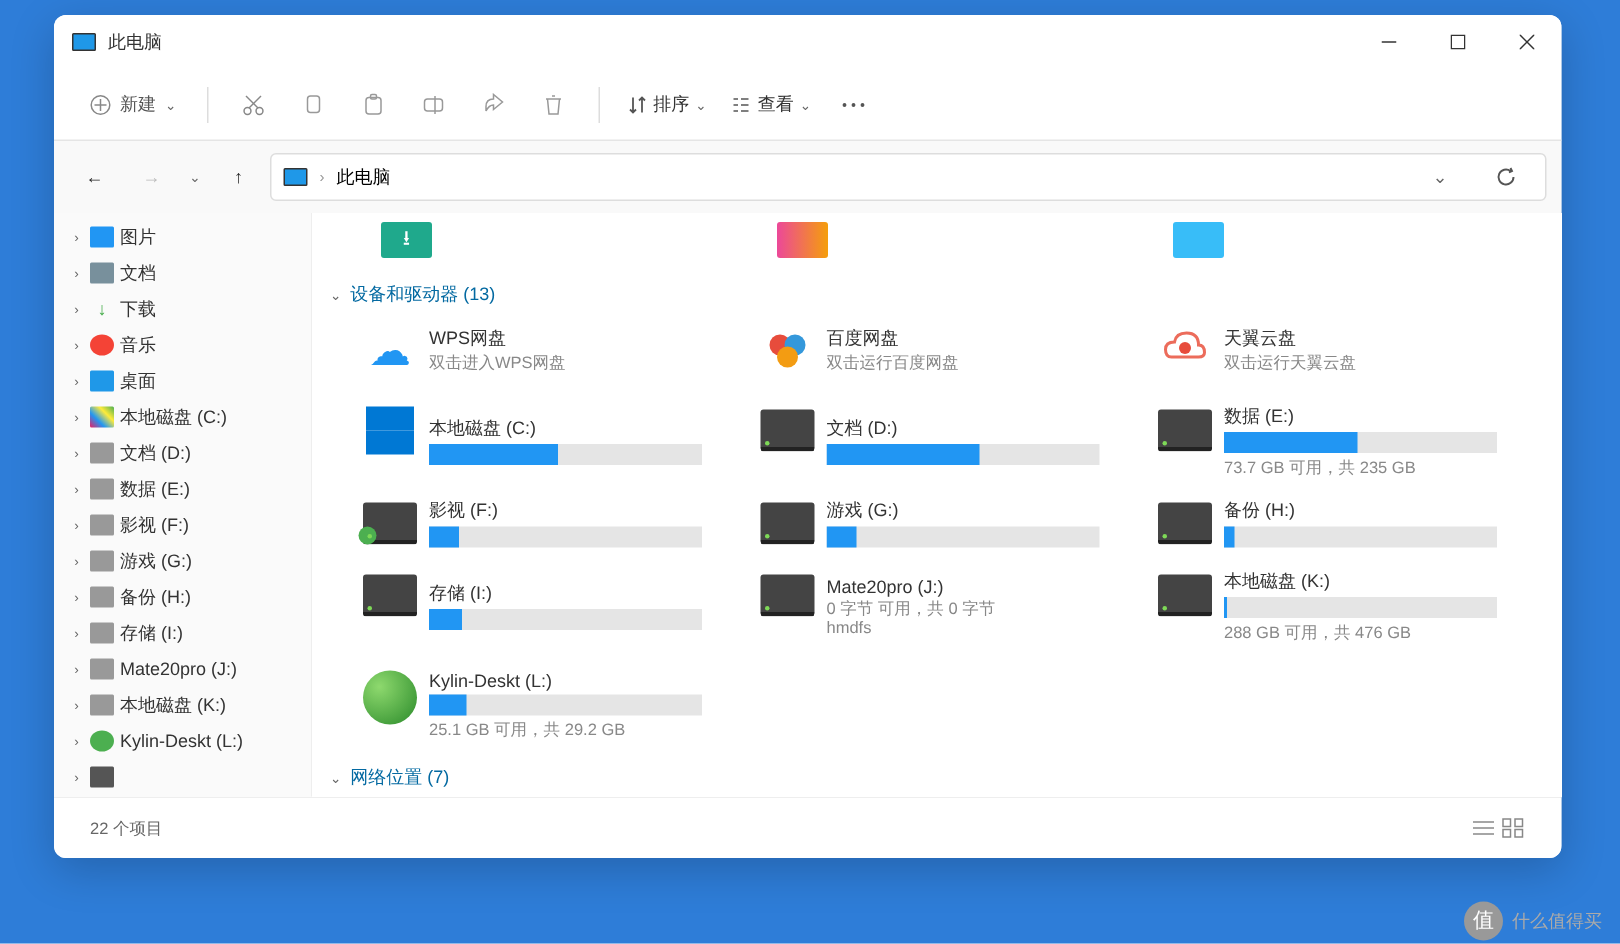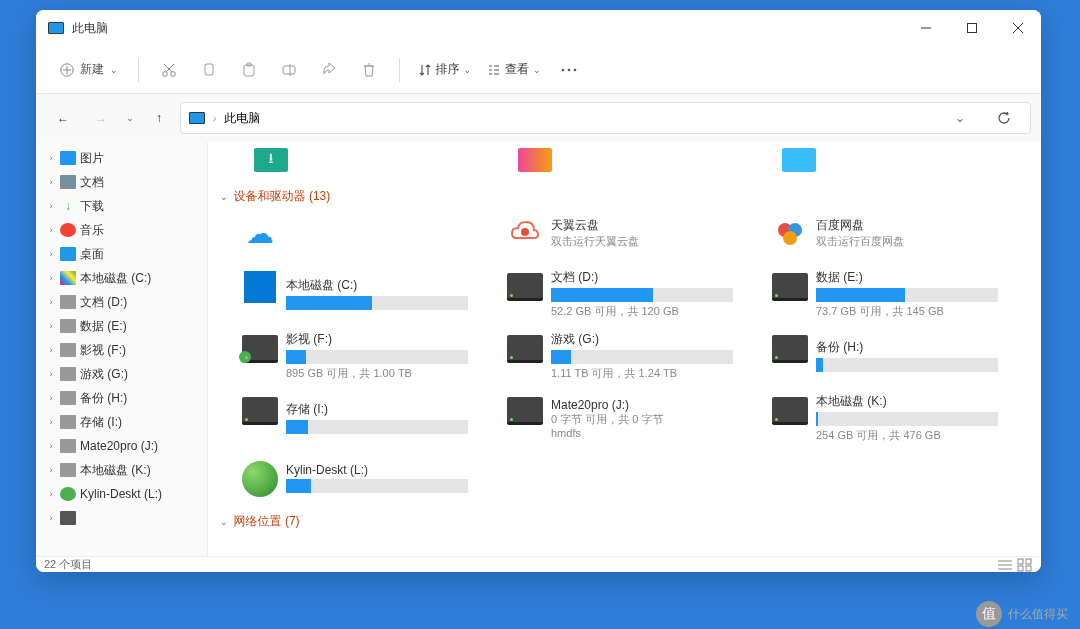--- a/index.html
+++ b/index.html
@@ -40,36 +40,36 @@
   .ico.kylin { background: #4caf50; border-radius: 50%; }
   .ico.net { background: #555; border-radius: 1px; }
   .content { flex: 1; overflow-y: auto; padding: 4px 12px; position: relative; background: #fff; }
   .row-top { display: flex; gap: 60px; padding: 2px 4px 12px 22px; }
   .row-top .tile-sm { width: 34px; height: 24px; border-radius: 2px; }
   .t-green { background: #1fa98c; color: #fff; display:flex;align-items:center;justify-content:center;font-size:14px; }
   .t-music { background: linear-gradient(90deg,#ec4899,#f59e0b); }
   .t-blue { background: #38bdf8; }
   .sect-hdr { display: flex; align-items: center; gap: 6px; color: #666; font-size: 12px; padding: 4px 0; }
   .sect-hdr .chev { font-size: 9px; }
-  .sect-hdr .label { color: #c2410c; }
+  .sect-hdr .label { color: #0369a1; }
   .grid { display: grid; grid-template-columns: repeat(3, 1fr); gap: 4px 8px; padding: 2px 4px 8px 18px; }
   .card { display: flex; gap: 8px; padding: 4px; border-radius: 3px; }
   .card-icon { width: 36px; height: 36px; flex-shrink: 0; display:flex; align-items:center; justify-content:center; }
   .ci-wps { color:#2196f3; font-size:28px; }
   .ci-win { display:grid; grid-template-columns:1fr 1fr; grid-template-rows:1fr 1fr; width:32px; height:32px; }
   .ci-win span { background:#0078d4; }
   .ci-hdd { width:36px; height:28px; background:#444; border-radius:2px; border-bottom:3px solid #222; position:relative; }
   .ci-hdd::after { content:''; position:absolute; bottom:1px; left:3px; width:3px; height:3px; background:#7ed957; border-radius:50%; }
   .ci-hdd.sync::before { content:''; position:absolute; bottom:-3px; left:-3px; width:12px; height:12px; background:#4caf50; border-radius:50%; }
   .card-info { flex: 1; display: flex; flex-direction: column; justify-content: center; overflow: hidden; }
   .c-title { font-size: 12px; color: #333; white-space: nowrap; overflow: hidden; text-overflow: ellipsis; }
   .c-sub { font-size: 11px; color: #888; white-space: nowrap; overflow: hidden; text-overflow: ellipsis; }
   .c-bar { width: 100%; max-width:182px; height: 14px; background: #e5e5e5; border-radius: 0; margin: 2px 0; position:relative; }
   .c-fill { height: 100%; background: #2196f3; }
-  .statusbar { height: 16px; border-top: 1px solid #eee; display: flex; align-items: center; padding: 0 8px; font-size: 11px; color: #666; background: #fff; }
+  .statusbar { height: 41px; border-top: 1px solid #eee; display: flex; align-items: center; padding: 0 24px; font-size: 11px; color: #666; background: #fff; }
   .statusbar .sp { flex: 1; }
   .view-icons { display: flex; gap: 4px; }
   .watermark { position: absolute; right: 12px; bottom: 2px; display: flex; align-items: center; gap: 6px; color: #aaa; font-size: 12px; }
   .wm-circle { width: 26px; height: 26px; border-radius: 50%; background: #999; color:#fff; display:flex; align-items:center; justify-content:center; font-size:14px; }
   .kylin-ball { width:36px; height:36px; border-radius:50%; background:radial-gradient(circle at 30% 30%, #8ed96e, #2a8a2a); position:relative; }
 </style>
 </head>
 <body>
 
 <div class="window">
@@ -282,46 +282,50 @@
       </div>
 
       <div class="sect-hdr">
         <span class="chev">⌄</span>
         <span class="label">设备和驱动器 (13)</span>
       </div>
 
       <div class="grid" id="clouds">
           <div class="card">
             <div class="card-icon ci-wps">☁</div>
-          </div>
-          <div class="card">
-            <div class="card-icon">
-              <svg width="34" height="34">
-                <path d="M8 22 Q4 22 4 17 Q4 12 10 12 Q11 6 18 6 Q26 6 26 14 Q30 14 30 19 Q30 22 26 22 Z" fill="none" stroke="#ec6c5b" stroke-width="2"></path>
-                <circle cx="17" cy="16" r="4" fill="#e74c3c"></circle>
-              </svg>
-            </div>
-            <div class="card-info">
-              <div class="c-title">天翼云盘</div>
-              <div class="c-sub">双击运行天翼云盘</div>
+            <div class="card-info">
+              <div class="c-title">WPS网盘</div>
+              <div class="c-sub">双击进入WPS网盘</div>
             </div>
           </div>
           <div class="card">
             <div class="card-icon">
               <svg width="34" height="34">
                 <circle cx="12" cy="14" r="7" fill="#e74c3c"></circle>
                 <circle cx="22" cy="14" r="7" fill="#3498db"></circle>
                 <circle cx="17" cy="22" r="7" fill="#f39c12"></circle>
               </svg>
             </div>
             <div class="card-info">
               <div class="c-title">百度网盘</div>
               <div class="c-sub">双击运行百度网盘</div>
             </div>
           </div>
+          <div class="card">
+            <div class="card-icon">
+              <svg width="34" height="34">
+                <path d="M8 22 Q4 22 4 17 Q4 12 10 12 Q11 6 18 6 Q26 6 26 14 Q30 14 30 19 Q30 22 26 22 Z" fill="none" stroke="#ec6c5b" stroke-width="2"></path>
+                <circle cx="17" cy="16" r="4" fill="#e74c3c"></circle>
+              </svg>
+            </div>
+            <div class="card-info">
+              <div class="c-title">天翼云盘</div>
+              <div class="c-sub">双击运行天翼云盘</div>
+            </div>
+          </div>
         </div>
       <div class="grid" id="drives">
           <div class="card">
             <div class="card-icon">
               <div class="ci-win">
                 <span></span>
                 <span></span>
                 <span></span>
                 <span></span>
               </div>
@@ -335,57 +339,54 @@
           </div>
           <div class="card">
             <div class="card-icon">
               <div class="ci-hdd"></div>
             </div>
             <div class="card-info">
               <div class="c-title">文档 (D:)</div>
               <div class="c-bar">
                 <div class="c-fill" style="width:56%"></div>
               </div>
-              <div class="c-sub">52.2 GB 可用，共 120 GB</div>
             </div>
           </div>
           <div class="card">
             <div class="card-icon">
               <div class="ci-hdd"></div>
             </div>
             <div class="card-info">
               <div class="c-title">数据 (E:)</div>
               <div class="c-bar">
                 <div class="c-fill" style="width:49%"></div>
               </div>
-              <div class="c-sub">73.7 GB 可用，共 145 GB</div>
+              <div class="c-sub">73.7 GB 可用，共 235 GB</div>
             </div>
           </div>
           <div class="card">
             <div class="card-icon">
               <div class="ci-hdd sync"></div>
             </div>
             <div class="card-info">
               <div class="c-title">影视 (F:)</div>
               <div class="c-bar">
                 <div class="c-fill" style="width:11%"></div>
               </div>
-              <div class="c-sub">895 GB 可用，共 1.00 TB</div>
             </div>
           </div>
           <div class="card">
             <div class="card-icon">
               <div class="ci-hdd"></div>
             </div>
             <div class="card-info">
               <div class="c-title">游戏 (G:)</div>
               <div class="c-bar">
                 <div class="c-fill" style="width:11%"></div>
               </div>
-              <div class="c-sub">1.11 TB 可用，共 1.24 TB</div>
             </div>
           </div>
           <div class="card">
             <div class="card-icon">
               <div class="ci-hdd"></div>
             </div>
             <div class="card-info">
               <div class="c-title">备份 (H:)</div>
               <div class="c-bar">
                 <div class="c-fill" style="width:4%"></div>
@@ -415,34 +416,35 @@
           </div>
           <div class="card">
             <div class="card-icon">
               <div class="ci-hdd"></div>
             </div>
             <div class="card-info">
               <div class="c-title">本地磁盘 (K:)</div>
               <div class="c-bar">
                 <div class="c-fill" style="width:1%"></div>
               </div>
-              <div class="c-sub">254 GB 可用，共 476 GB</div>
+              <div class="c-sub">288 GB 可用，共 476 GB</div>
             </div>
           </div>
         </div>
       <div class="grid" id="kylin-row" style="grid-template-columns: repeat(3,1fr);">
           <div class="card">
             <div class="card-icon">
               <div class="kylin-ball"></div>
             </div>
             <div class="card-info">
               <div class="c-title">Kylin-Deskt (L:)</div>
               <div class="c-bar">
                 <div class="c-fill" style="width:14%"></div>
               </div>
+              <div class="c-sub">25.1 GB 可用，共 29.2 GB</div>
             </div>
           </div>
         </div>
 
       <div class="sect-hdr">
         <span class="chev">⌄</span>
         <span class="label">网络位置 (7)</span>
       </div>
       <div class="grid" id="nets">
           <div class="card"></div>

